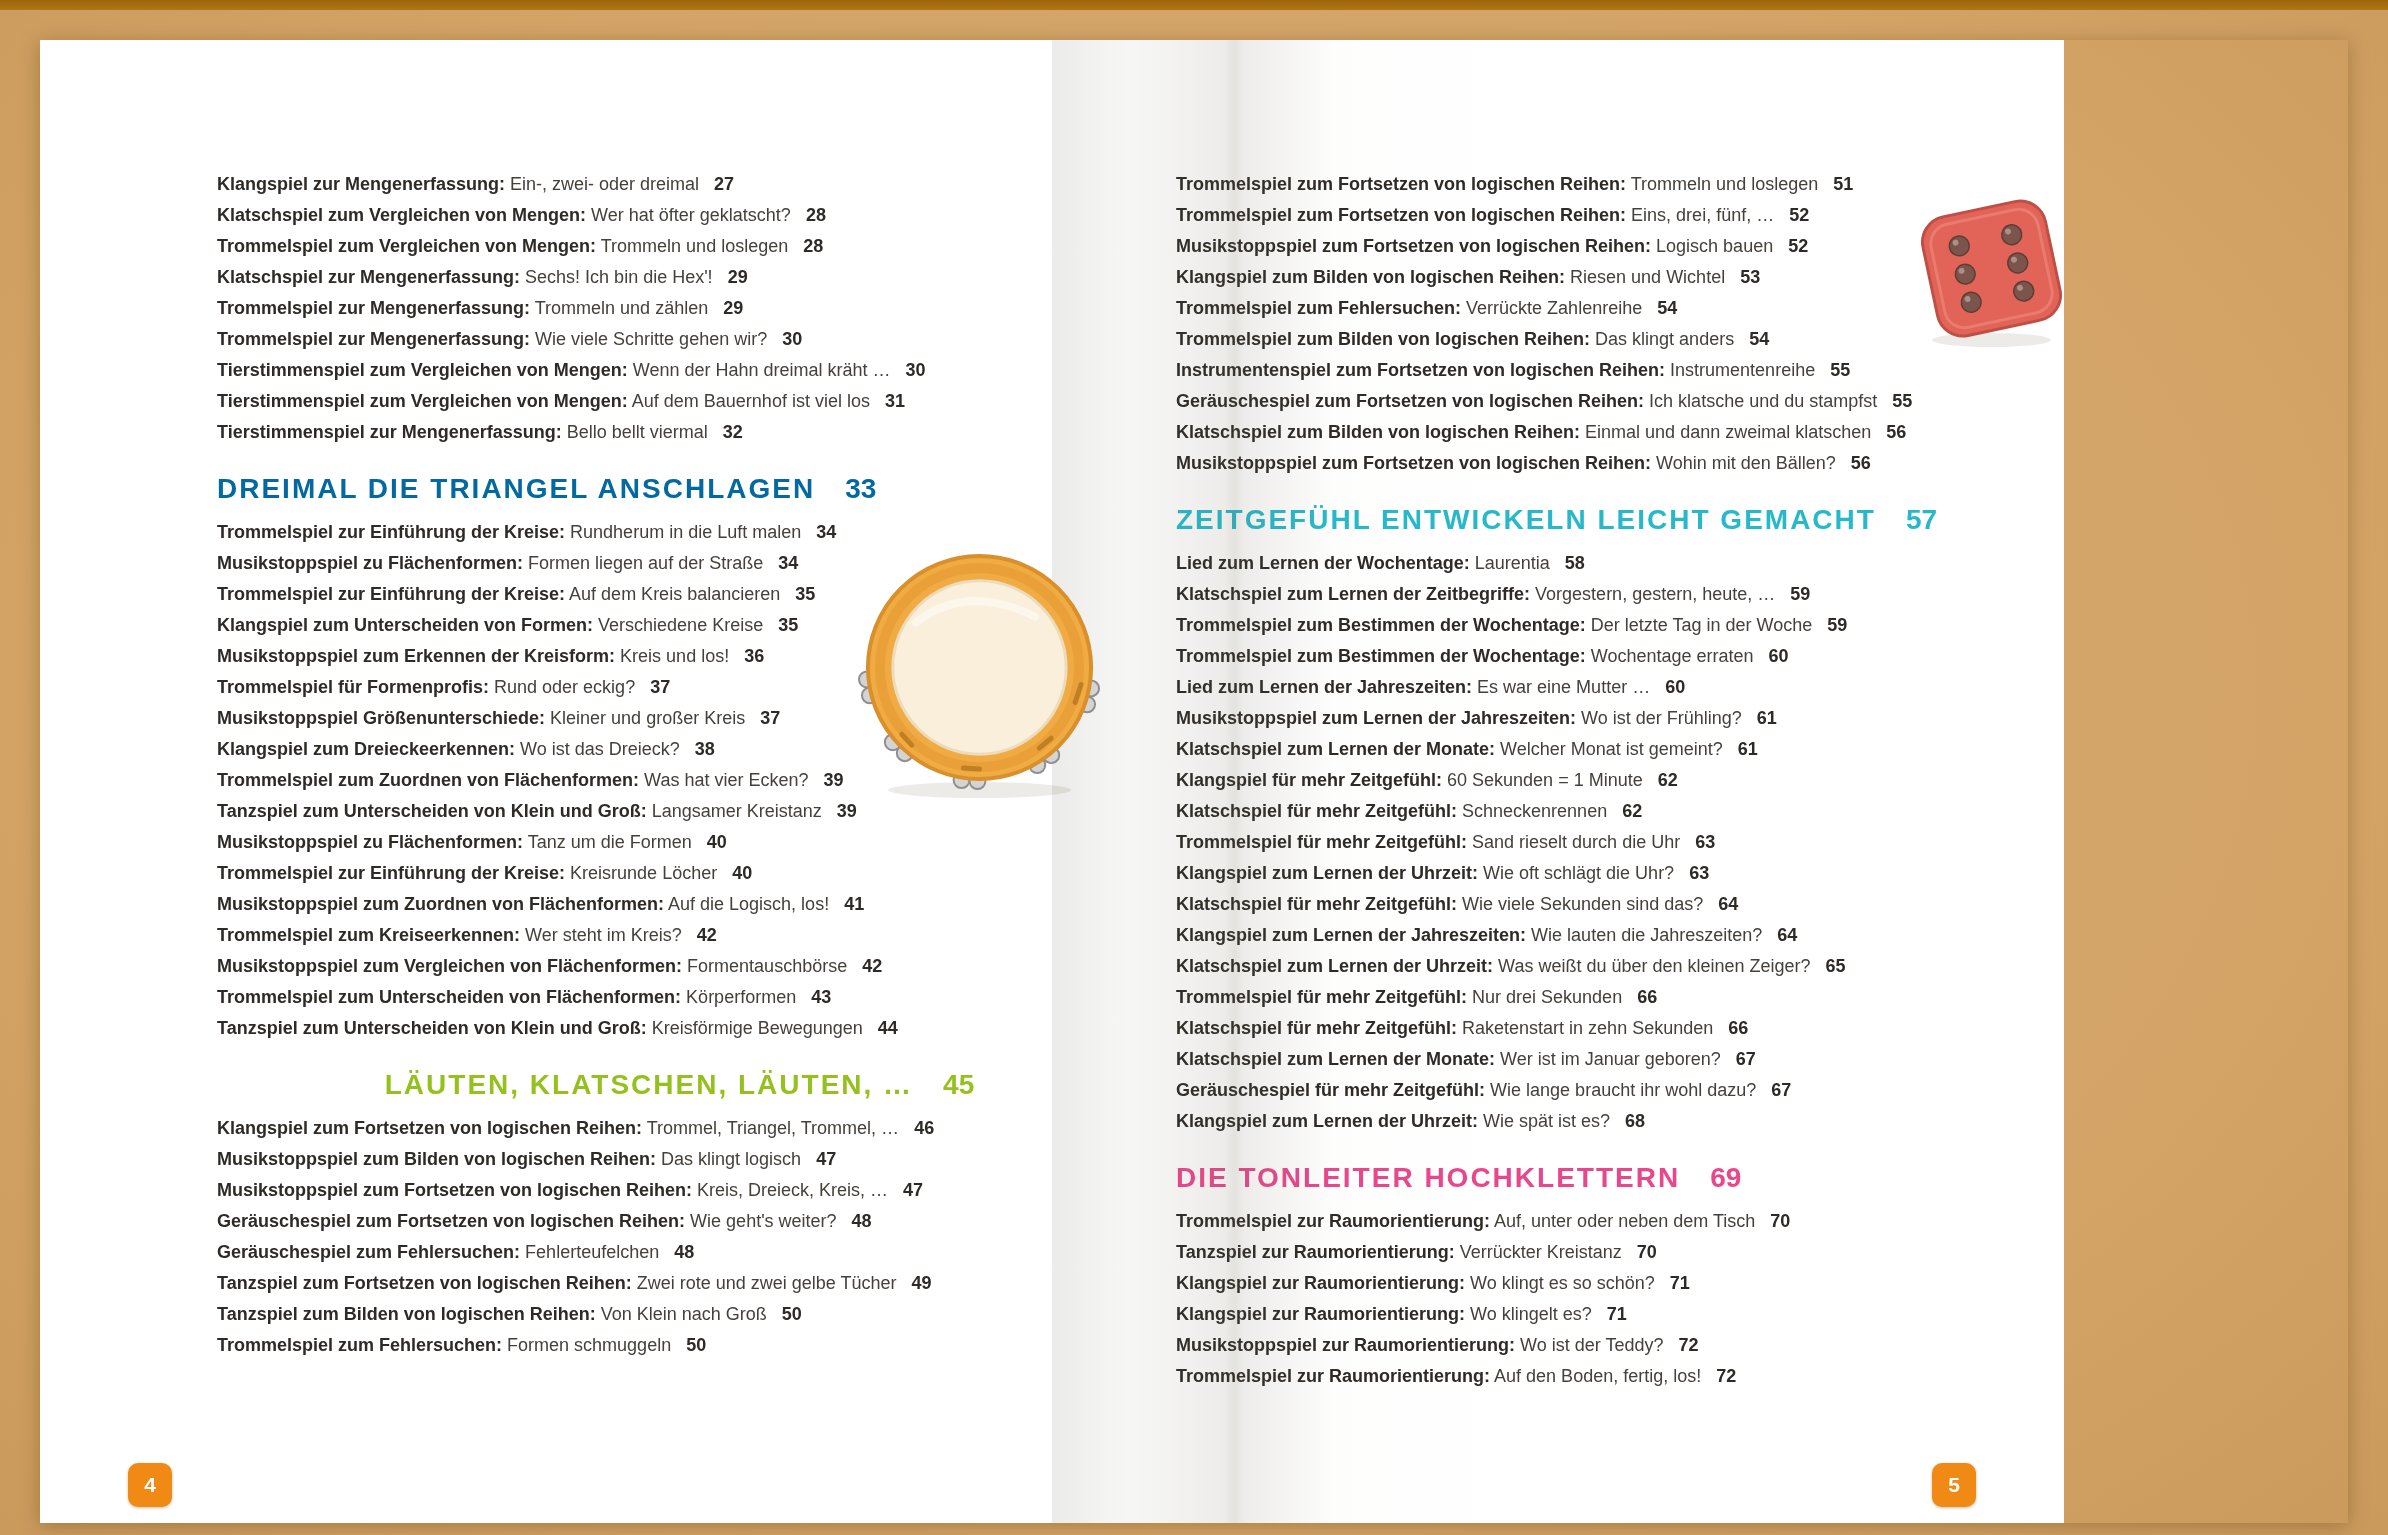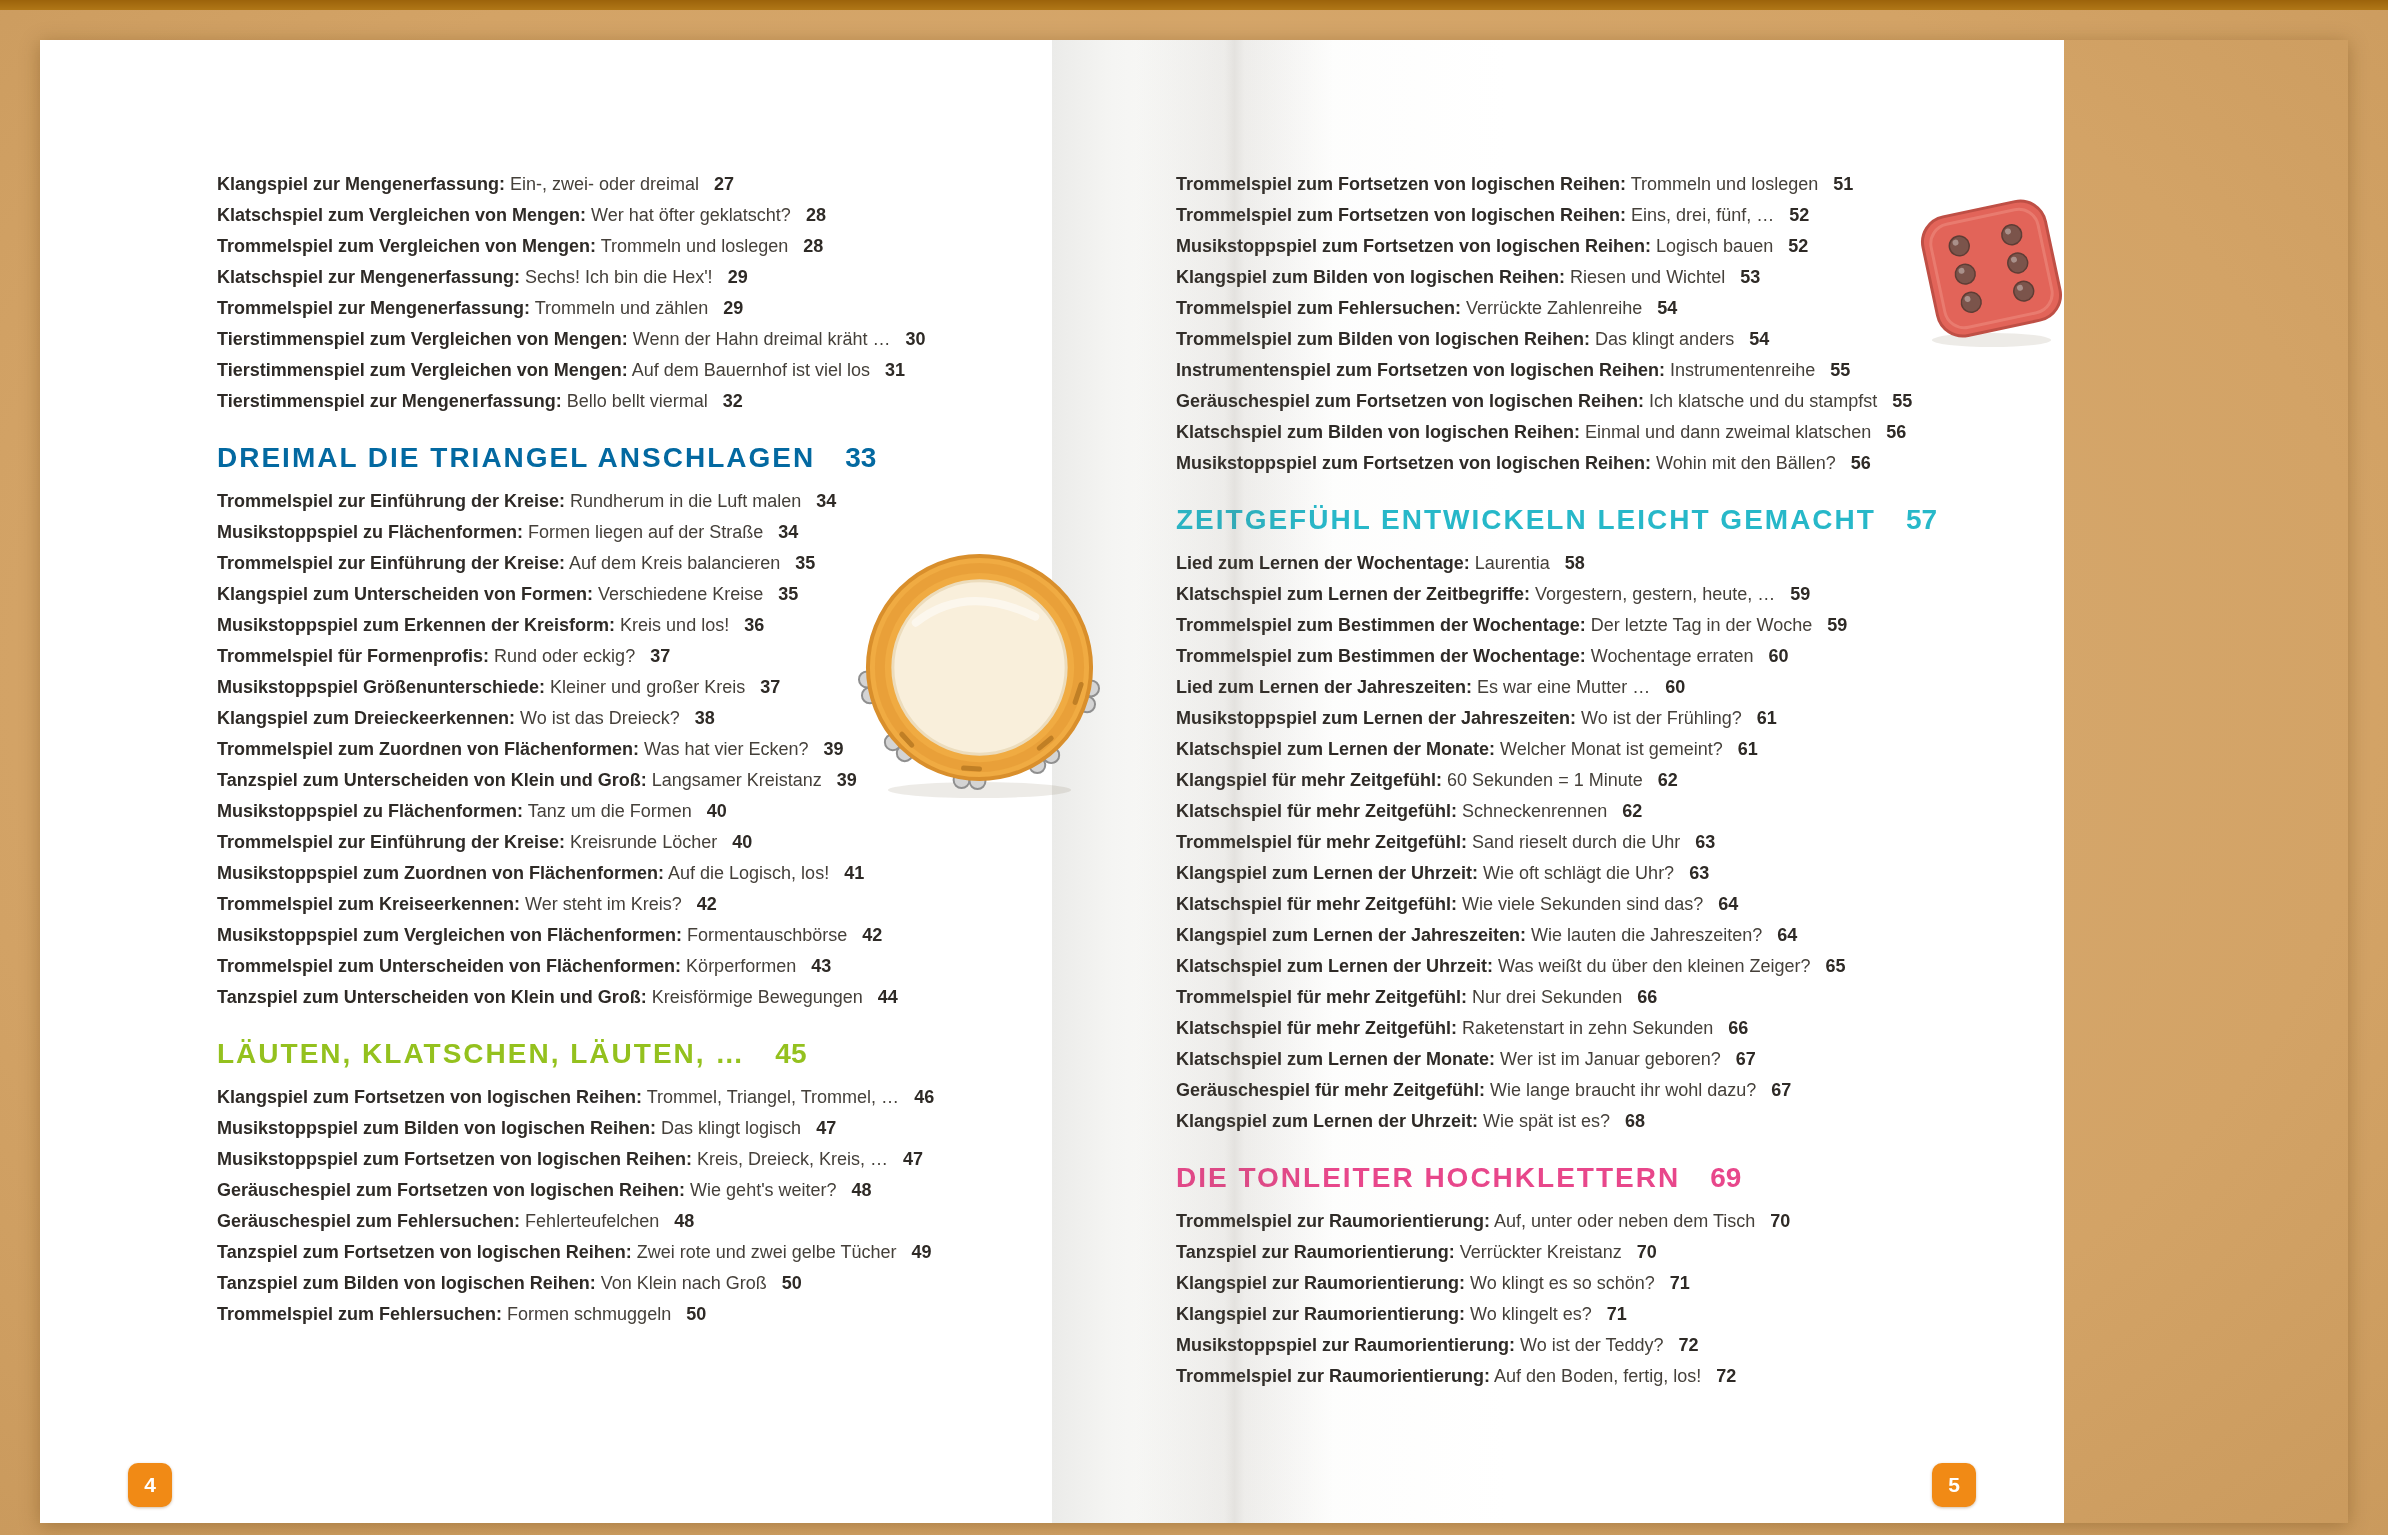--- a/index.html
+++ b/index.html
@@ -61,20 +61,21 @@
 
   <div class="spread">
 
     <div class="page page-left">
       <div class="content">
           <div class="entry"><span class="e-label">Klangspiel zur Mengenerfassung:</span><span class="e-text"> Ein-, zwei- oder dreimal</span><span class="e-page">27</span></div>
           <div class="entry"><span class="e-label">Klatschspiel zum Vergleichen von Mengen:</span><span class="e-text"> Wer hat öfter geklatscht?</span><span class="e-page">28</span></div>
           <div class="entry"><span class="e-label">Trommelspiel zum Vergleichen von Mengen:</span><span class="e-text"> Trommeln und loslegen</span><span class="e-page">28</span></div>
           <div class="entry"><span class="e-label">Klatschspiel zur Mengenerfassung:</span><span class="e-text"> Sechs! Ich bin die Hex'!</span><span class="e-page">29</span></div>
           <div class="entry"><span class="e-label">Trommelspiel zur Mengenerfassung:</span><span class="e-text"> Trommeln und zählen</span><span class="e-page">29</span></div>
+          <div class="entry"><span class="e-label">Trommelspiel zur Mengenerfassung:</span><span class="e-text"> Wie viele Schritte gehen wir?</span><span class="e-page">30</span></div>
           <div class="entry"><span class="e-label">Tierstimmenspiel zum Vergleichen von Mengen:</span><span class="e-text"> Wenn der Hahn dreimal kräht …</span><span class="e-page">30</span></div>
           <div class="entry"><span class="e-label">Tierstimmenspiel zum Vergleichen von Mengen:</span><span class="e-text"> Auf dem Bauernhof ist viel los</span><span class="e-page">31</span></div>
           <div class="entry"><span class="e-label">Tierstimmenspiel zur Mengenerfassung:</span><span class="e-text"> Bello bellt viermal</span><span class="e-page">32</span></div>
           <div class="toc-heading" style="color: #0369a1;"><span>DREIMAL DIE TRIANGEL ANSCHLAGEN</span><span class="h-page">33</span></div>
           <div class="entry"><span class="e-label">Trommelspiel zur Einführung der Kreise:</span><span class="e-text"> Rundherum in die Luft malen</span><span class="e-page">34</span></div>
           <div class="entry"><span class="e-label">Musikstoppspiel zu Flächenformen:</span><span class="e-text"> Formen liegen auf der Straße</span><span class="e-page">34</span></div>
           <div class="entry"><span class="e-label">Trommelspiel zur Einführung der Kreise:</span><span class="e-text"> Auf dem Kreis balancieren</span><span class="e-page">35</span></div>
           <div class="entry"><span class="e-label">Klangspiel zum Unterscheiden von Formen:</span><span class="e-text"> Verschiedene Kreise</span><span class="e-page">35</span></div>
           <div class="entry"><span class="e-label">Musikstoppspiel zum Erkennen der Kreisform:</span><span class="e-text"> Kreis und los!</span><span class="e-page">36</span></div>
           <div class="entry"><span class="e-label">Trommelspiel für Formenprofis:</span><span class="e-text"> Rund oder eckig?</span><span class="e-page">37</span></div>
@@ -82,21 +83,21 @@
           <div class="entry"><span class="e-label">Klangspiel zum Dreieckeerkennen:</span><span class="e-text"> Wo ist das Dreieck?</span><span class="e-page">38</span></div>
           <div class="entry"><span class="e-label">Trommelspiel zum Zuordnen von Flächenformen:</span><span class="e-text"> Was hat vier Ecken?</span><span class="e-page">39</span></div>
           <div class="entry"><span class="e-label">Tanzspiel zum Unterscheiden von Klein und Groß:</span><span class="e-text"> Langsamer Kreistanz</span><span class="e-page">39</span></div>
           <div class="entry"><span class="e-label">Musikstoppspiel zu Flächenformen:</span><span class="e-text"> Tanz um die Formen</span><span class="e-page">40</span></div>
           <div class="entry"><span class="e-label">Trommelspiel zur Einführung der Kreise:</span><span class="e-text"> Kreisrunde Löcher</span><span class="e-page">40</span></div>
           <div class="entry"><span class="e-label">Musikstoppspiel zum Zuordnen von Flächenformen:</span><span class="e-text"> Auf die Logisch, los!</span><span class="e-page">41</span></div>
           <div class="entry"><span class="e-label">Trommelspiel zum Kreiseerkennen:</span><span class="e-text"> Wer steht im Kreis?</span><span class="e-page">42</span></div>
           <div class="entry"><span class="e-label">Musikstoppspiel zum Vergleichen von Flächenformen:</span><span class="e-text"> Formentauschbörse</span><span class="e-page">42</span></div>
           <div class="entry"><span class="e-label">Trommelspiel zum Unterscheiden von Flächenformen:</span><span class="e-text"> Körperformen</span><span class="e-page">43</span></div>
           <div class="entry"><span class="e-label">Tanzspiel zum Unterscheiden von Klein und Groß:</span><span class="e-text"> Kreisförmige Bewegungen</span><span class="e-page">44</span></div>
-          <div class="toc-heading" style="color: rgb(148, 193, 30);"><span>LÄUTEN, KLATSCHEN, LÄUTEN, …</span><span class="h-page">45</span></div>
+          <div class="toc-heading" style="color: rgb(148, 193, 30); text-align: center;"><span>LÄUTEN, KLATSCHEN, LÄUTEN, …</span><span class="h-page">45</span></div>
           <div class="entry"><span class="e-label">Klangspiel zum Fortsetzen von logischen Reihen:</span><span class="e-text"> Trommel, Triangel, Trommel, …</span><span class="e-page">46</span></div>
           <div class="entry"><span class="e-label">Musikstoppspiel zum Bilden von logischen Reihen:</span><span class="e-text"> Das klingt logisch</span><span class="e-page">47</span></div>
           <div class="entry"><span class="e-label">Musikstoppspiel zum Fortsetzen von logischen Reihen:</span><span class="e-text"> Kreis, Dreieck, Kreis, …</span><span class="e-page">47</span></div>
           <div class="entry"><span class="e-label">Geräuschespiel zum Fortsetzen von logischen Reihen:</span><span class="e-text"> Wie geht's weiter?</span><span class="e-page">48</span></div>
           <div class="entry"><span class="e-label">Geräuschespiel zum Fehlersuchen:</span><span class="e-text"> Fehlerteufelchen</span><span class="e-page">48</span></div>
           <div class="entry"><span class="e-label">Tanzspiel zum Fortsetzen von logischen Reihen:</span><span class="e-text"> Zwei rote und zwei gelbe Tücher</span><span class="e-page">49</span></div>
           <div class="entry"><span class="e-label">Tanzspiel zum Bilden von logischen Reihen:</span><span class="e-text"> Von Klein nach Groß</span><span class="e-page">50</span></div>
           <div class="entry"><span class="e-label">Trommelspiel zum Fehlersuchen:</span><span class="e-text"> Formen schmuggeln</span><span class="e-page">50</span></div>
         </div>
 

